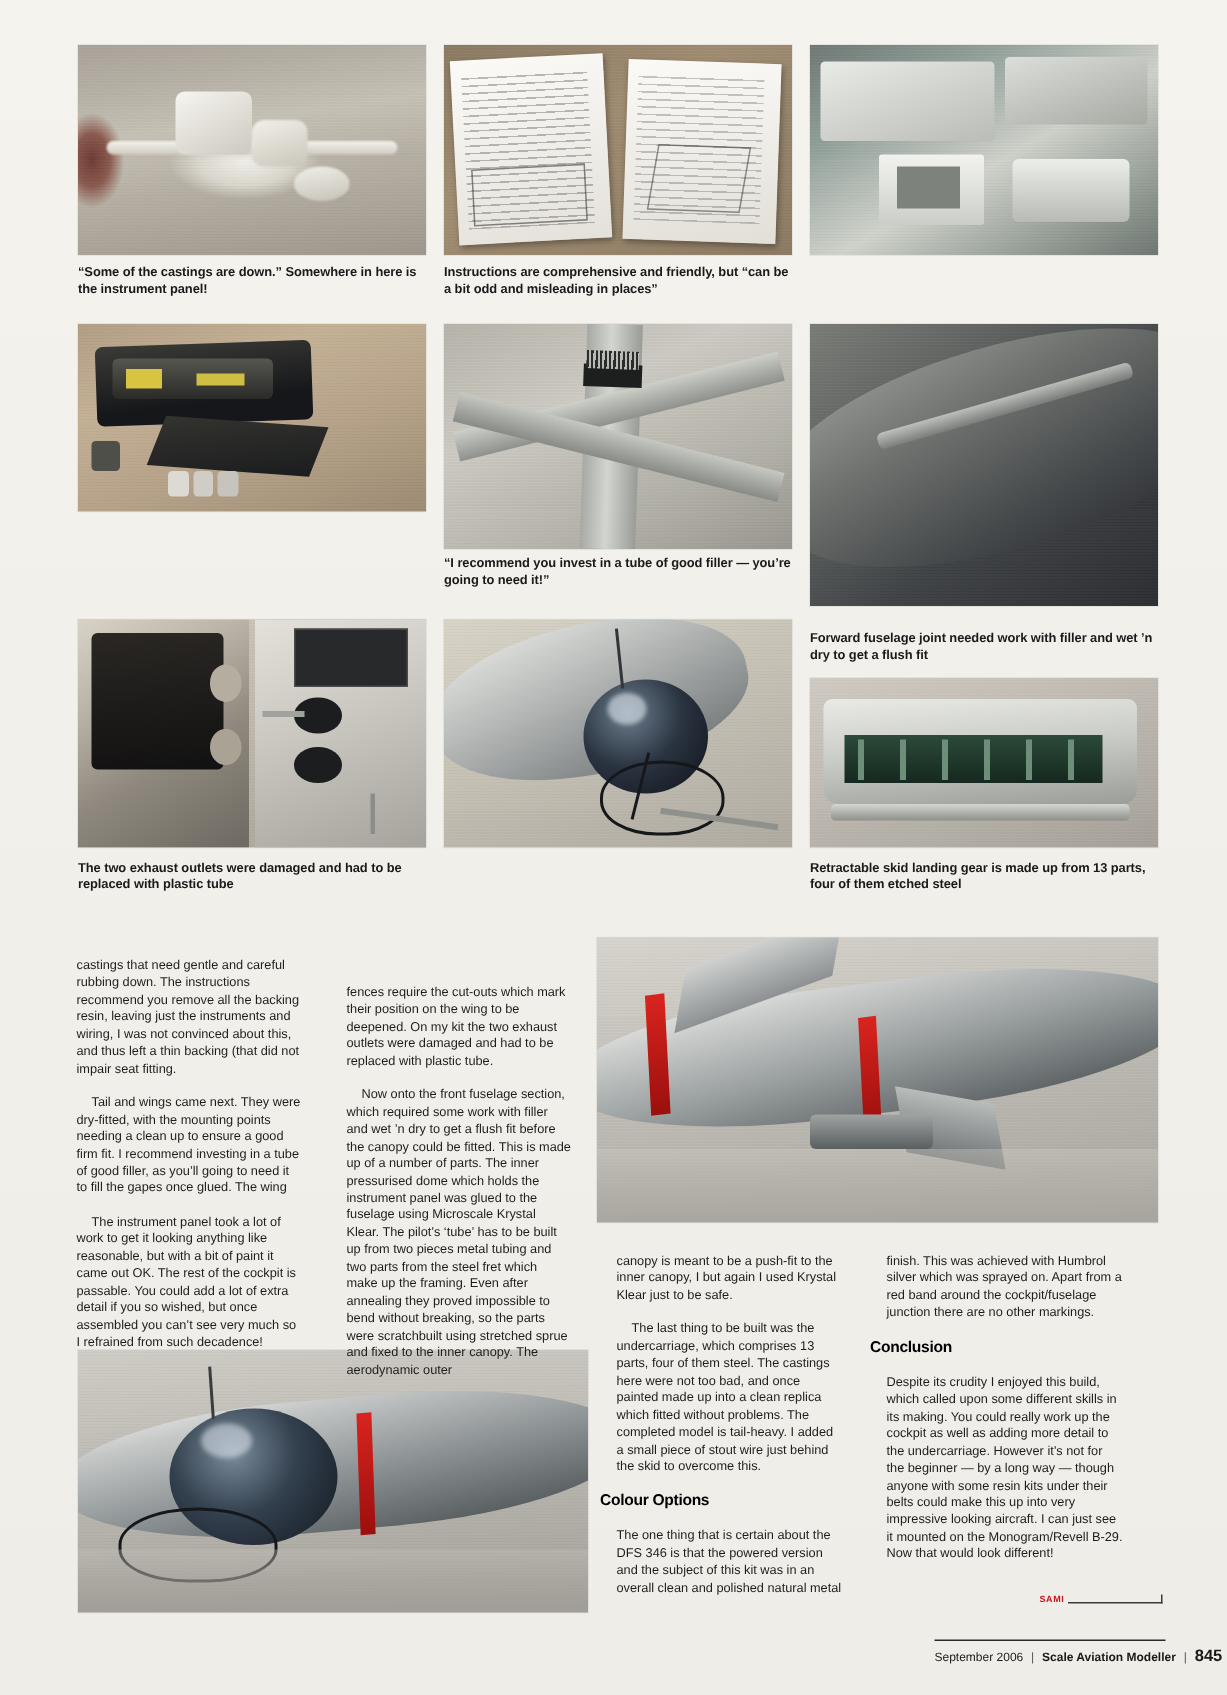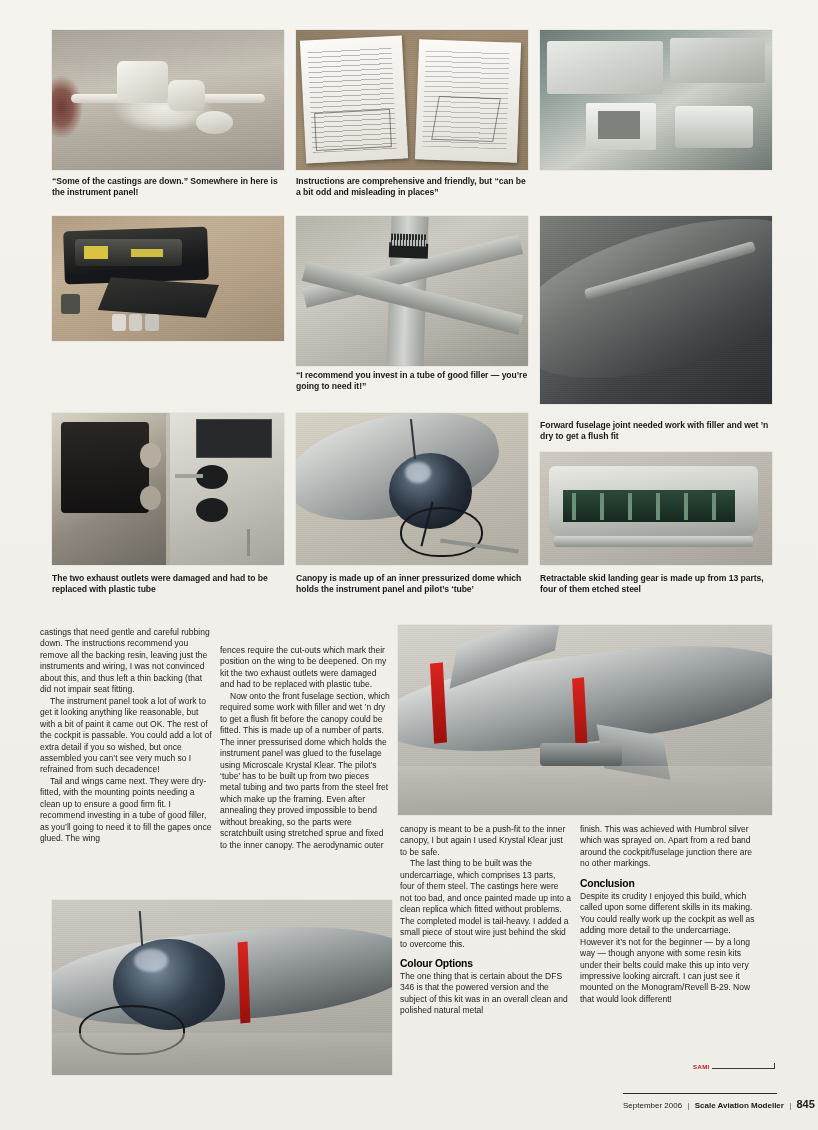--- a/index.html
+++ b/index.html
@@ -39,21 +39,21 @@
   }
   
   .col{
     position:absolute;
     font-family:"Liberation Sans", sans-serif;
     font-size:8.5px;
     line-height:11.45px;
     color:#1d1d1d;
     text-align:left;
   }
-  .col p{margin:0;}
+  .col p{margin:11px;}
   .col p.ind{text-indent:10px;}
   .subhead{
     font-weight:bold;
     font-size:10.4px;
     line-height:13px;
     margin:7px 0 1px 0 !important;
     color:#000;
     letter-spacing:-.2px;
   }
   .sami{
@@ -200,21 +200,20 @@
     <div style="position:absolute;left:-4%;top:2%;width:92%;height:66%;border-radius:50%/46%;
                 background:linear-gradient(165deg,#e8e9e6 0%, #b6b9b7 40%, #8e9293 72%, #6b6f71 100%);transform:rotate(-12deg);"></div>
     <div style="position:absolute;left:40%;top:26%;width:36%;height:50%;border-radius:50%;
                 background:radial-gradient(circle at 36% 30%, #6c7e8e 0%, #2a3340 48%, #0f1319 100%);"></div>
     <div style="position:absolute;left:47%;top:32%;width:11%;height:14%;border-radius:50%;background:rgba(235,242,250,.55);filter:blur(1.5px);"></div>
     <div style="position:absolute;left:50%;top:4%;width:1.5px;height:26%;background:#32353a;transform:rotate(-6deg);"></div>
     <div style="position:absolute;left:45%;top:62%;width:34%;height:30%;border:2px solid #15171a;border-radius:50% 50% 46% 46%;"></div>
     <div style="position:absolute;left:56%;top:58%;width:2px;height:30%;background:#16181b;transform:rotate(14deg);"></div>
     <div style="position:absolute;left:62%;top:86%;width:34%;height:4px;background:#8e918c;transform:rotate(8deg);"></div>
   </div>
-  <div class="cap" style="left:296px;top:573px;width:236px;">Canopy is made up of an inner pressurized dome which holds the instrument panel and pilot’s ‘tube’</div>
 
   <div class="photo" style="left:540px;top:452px;width:232px;height:113px;
               background:linear-gradient(160deg,#cfcbc2 0%, #bcb8af 50%, #a6a29a 100%);">
     <div class="grain"></div>
     <div style="position:absolute;left:4%;top:12%;width:90%;height:62%;border-radius:6px 6px 10px 10px;
                 background:linear-gradient(175deg,#e9eae6 0%, #c9cbc6 48%, #9a9d98 100%);"></div>
     <div style="position:absolute;left:10%;top:34%;width:74%;height:28%;
                 background:linear-gradient(180deg,#2c4a39,#16281f);"></div>
     <div style="position:absolute;left:14%;top:36%;width:4px;height:24%;background:#6d8e78;"></div>
     <div style="position:absolute;left:26%;top:36%;width:4px;height:24%;background:#6d8e78;"></div>
@@ -260,22 +259,22 @@
     <div style="position:absolute;left:55%;top:24%;width:3%;height:46%;
                 background:linear-gradient(180deg,#d9241f,#9b0f0c);transform:rotate(-5deg) skewX(-3deg);"></div>
     <div style="position:absolute;left:26%;top:6%;width:2px;height:20%;background:#3a3d40;transform:rotate(-4deg);"></div>
     <div style="position:absolute;left:8%;top:60%;width:30%;height:26%;border:2px solid #15171a;border-radius:50% 50% 44% 44%;"></div>
     <div style="position:absolute;left:0;top:76%;width:100%;height:24%;
                 background:linear-gradient(180deg,rgba(198,195,188,.35),rgba(160,157,150,.85));"></div>
   </div>
 
   <div class="col" style="left:40px;top:627px;width:172px;">
     <p>castings that  need gentle and careful rubbing down. The instructions recommend you remove all the backing resin, leaving just the instruments and wiring, I was not convinced about this, and thus left a thin backing (that did not impair seat fitting.</p>
+    <p class="ind">Tail and wings came next. They were dry-fitted, with the mounting points needing a clean up to ensure a good firm fit. I recommend investing in a tube of good filler, as you’ll going to need it to fill the gapes once glued. The wing</p>
     <p class="ind">The instrument panel took a lot of work to get it looking anything like reasonable, but with a bit of paint it came out OK. The rest of the cockpit is passable. You could add a lot of extra detail if you so wished, but once assembled you can’t see very much so I refrained from such decadence!</p>
-    <p class="ind">Tail and wings came next. They were dry-fitted, with the mounting points needing a clean up to ensure a good firm fit. I recommend investing in a tube of good filler, as you’ll going to need it to fill the gapes once glued. The wing</p>
   </div>
 
   <div class="col" style="left:220px;top:645px;width:172px;">
     <p>fences require the cut-outs which mark their position on the wing to be deepened. On my kit the two exhaust outlets were damaged and had to be replaced with plastic tube.</p>
     <p class="ind">Now onto the front fuselage section, which required some work with filler and wet ’n dry to get a flush fit before the canopy could be fitted. This is made up of a number of parts. The inner pressurised dome which holds the instrument panel was glued to the fuselage using Microscale Krystal Klear. The pilot’s ‘tube’ has to be built up from two pieces metal tubing and two parts from the steel fret which make up the framing. Even after annealing they proved impossible to bend without breaking, so the parts were scratchbuilt using stretched sprue and fixed to the inner canopy. The aerodynamic outer</p>
   </div>
 
   <div class="col" style="left:400px;top:824px;width:172px;">
     <p>canopy is meant to be a push-fit to the inner canopy, I but again I used Krystal Klear just to be safe.</p>
     <p class="ind">The last thing to be built was the undercarriage, which comprises 13 parts, four of them steel. The castings here were not too bad, and once painted made up into a clean replica which fitted without problems. The completed model is tail-heavy. I added a small piece of stout wire just behind the skid to overcome this.</p>

